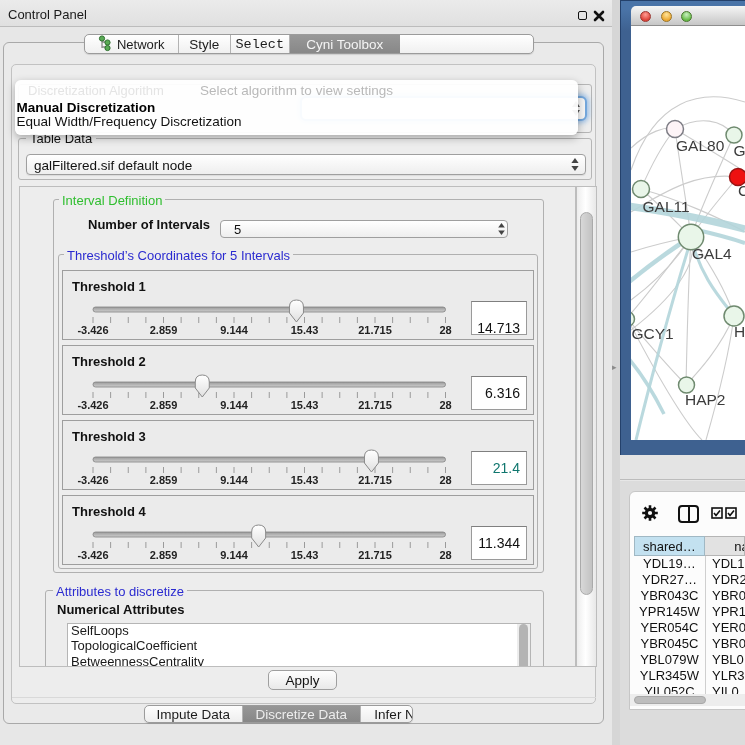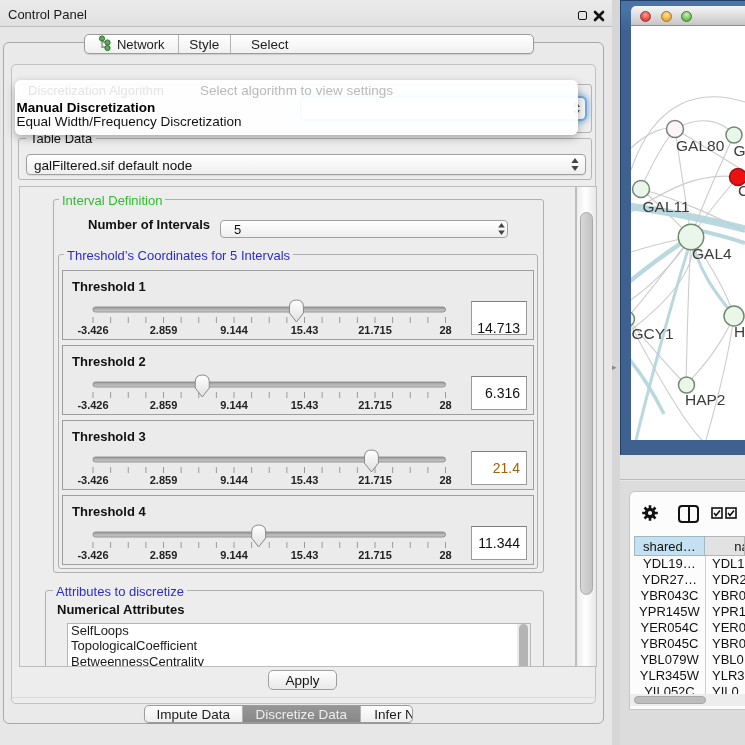--- a/index.html
+++ b/index.html
@@ -18,21 +18,22 @@
 <div class="abs" style="left:3px;top:42px;width:601px;height:682px;background:#eaeaea;border:1px solid #a9a9a9;border-radius:6px;"></div>
 <div class="abs" style="left:11px;top:64px;width:585px;height:640px;background:#ededed;border:1px solid #c2c2c2;border-radius:5px;"></div>
 <div class="abs" style="left:84px;top:34px;width:450px;height:20px;border:1px solid #9b9b9b;border-radius:5px;background:linear-gradient(#ffffff,#f0f0f0);box-shadow:0 1px 1px rgba(0,0,0,0.12);overflow:hidden;">
 <div style="position:absolute;left:0.0px;top:0;width:92.5px;height:20px;color:#1c1c1c;font-size:13px;text-align:center;line-height:19px;"><svg width="15" height="17" style="margin-right:4px;vertical-align:-3px;">
           <path d="M4 4 L4 13 M4 7 L9 7 M4 12 L9 12" stroke="#8a8a8a" stroke-width="1.3" fill="none"></path>
           <circle cx="4" cy="3.5" r="2.6" fill="#5aab55" stroke="#2f7030"></circle>
           <circle cx="9.5" cy="7.5" r="2.6" fill="#5aab55" stroke="#2f7030"></circle>
           <circle cx="9.5" cy="13" r="2.6" fill="#5aab55" stroke="#2f7030"></circle>
         </svg>Network</div>
 <div style="position:absolute;left:92.5px;top:0;width:52.5px;height:20px;color:#1c1c1c;border-left:1px solid #b3b3b3;font-size:13.5px;text-align:center;line-height:19px;">Style</div>
-<div style="position:absolute;left:145.0px;top:0;width:58.5px;height:20px;color:#1c1c1c;border-left:1px solid #b3b3b3;font-size:13.5px;text-align:right;line-height:19px;">Select</div>
+<div style="position:absolute;left:145.0px;top:0;width:58.5px;height:20px;color:#1c1c1c;border-left:1px solid #b3b3b3;font-size:13.5px;text-align:center;line-height:19px;font-family:Liberation Mono, monospace;">Select</div>
+<div style="position:absolute;left:203.5px;top:0;width:111.5px;height:20px;background:linear-gradient(#989898,#868686);color:#f4f4f4;border-left:1px solid #b3b3b3;font-size:13.5px;text-align:center;line-height:19px;">Cyni Toolbox</div>
 </div>
 <div class="abs" style="left:18px;top:84px;width:574px;height:49px;border:1px solid #b5b5b5;border-radius:3px;"></div>
 <div class="abs" style="left:300px;top:96px;width:287px;height:25px;border-radius:6px;background:#f6f6f6;border:2px solid #74a7dc;box-shadow:0 0 5px 2px rgba(100,160,225,0.6);"></div>
 <svg class="abs" style="left:571px;top:100px;" width="10" height="17">
       <path d="M5 1 L9 7 L1 7 Z" fill="#555"></path>
       <path d="M5 16 L9 10 L1 10 Z" fill="#555"></path>
     </svg>
 <div class="abs" style="left:18px;top:138px;width:574px;height:42px;border:1px solid #b5b5b5;border-radius:3px;"></div>
 <div class="abs" style="left:26px;top:131px;background:#ededed;padding:0 4px;font-size:13px;color:#111;">Table Data</div>
 <div class="abs" style="left:26px;top:154px;width:560px;height:21px;border:1px solid #9f9f9f;border-radius:4px;background:linear-gradient(#ffffff,#eeeeee);box-shadow:0 1px 1px rgba(0,0,0,0.08);"></div>
@@ -125,21 +126,21 @@
           <path d="M30.00 46 L30.00 52 M47.62 46 L47.62 52 M65.25 46 L65.25 52 M82.88 46 L82.88 52 M100.50 46 L100.50 52 M118.12 46 L118.12 52 M135.75 46 L135.75 52 M153.38 46 L153.38 52 M171.00 46 L171.00 52 M188.62 46 L188.62 52 M206.25 46 L206.25 52 M223.88 46 L223.88 52 M241.50 46 L241.50 52 M259.12 46 L259.12 52 M276.75 46 L276.75 52 M294.38 46 L294.38 52 M312.00 46 L312.00 52 M329.62 46 L329.62 52 M347.25 46 L347.25 52 M364.88 46 L364.88 52 M382.50 46 L382.50 52" stroke="#9a9a9a" stroke-width="1"></path>
           <text x="30" y="63" font-family="Liberation Sans" font-size="11" font-weight="700" fill="#222" text-anchor="middle">-3.426</text>
           <text x="100.5" y="63" font-family="Liberation Sans" font-size="11" font-weight="700" fill="#222" text-anchor="middle">2.859</text>
           <text x="171" y="63" font-family="Liberation Sans" font-size="11" font-weight="700" fill="#222" text-anchor="middle">9.144</text>
           <text x="241.5" y="63" font-family="Liberation Sans" font-size="11" font-weight="700" fill="#222" text-anchor="middle">15.43</text>
           <text x="312" y="63" font-family="Liberation Sans" font-size="11" font-weight="700" fill="#222" text-anchor="middle">21.715</text>
           <text x="382.5" y="63" font-family="Liberation Sans" font-size="11" font-weight="700" fill="#222" text-anchor="middle">28</text>
           <path d="M301.44 36 Q301.44 29 308.44 29 Q315.44 29 315.44 36 L315.44 42 L308.44 51 L301.44 42 Z" fill="url(#kn2)" stroke="#8a8a8a" stroke-width="1"></path>
         </svg>
 <div style="position:absolute;left:408px;top:30px;width:56px;height:34px;background:#fff;border:1px solid #9a9a9a;border-top-color:#7f7f7f;"></div>
-<div style="position:absolute;left:408px;top:39px;width:49px;font-size:14px;color:#a16207;text-align:right;">21.4</div>
+<div style="position:absolute;left:408px;top:39px;width:49px;font-size:14px;color:#0f766e;text-align:right;">21.4</div>
 </div>
 <div class="abs" style="left:42px;top:308px;width:472px;height:70px;background:#ebebeb;border:1px solid #9e9e9e;">
 <div style="position:absolute;left:9px;top:8px;font-size:13px;font-weight:700;color:#111;">Threshold 4</div>
 <svg style="position:absolute;left:0;top:0;" width="472" height="70">
           <defs>
             <linearGradient id="tr3" x1="0" y1="0" x2="0" y2="1">
               <stop offset="0" stop-color="#9a9a9a"></stop>
               <stop offset="0.5" stop-color="#b4b4b4"></stop>
               <stop offset="1" stop-color="#cfcfcf"></stop>
             </linearGradient>

